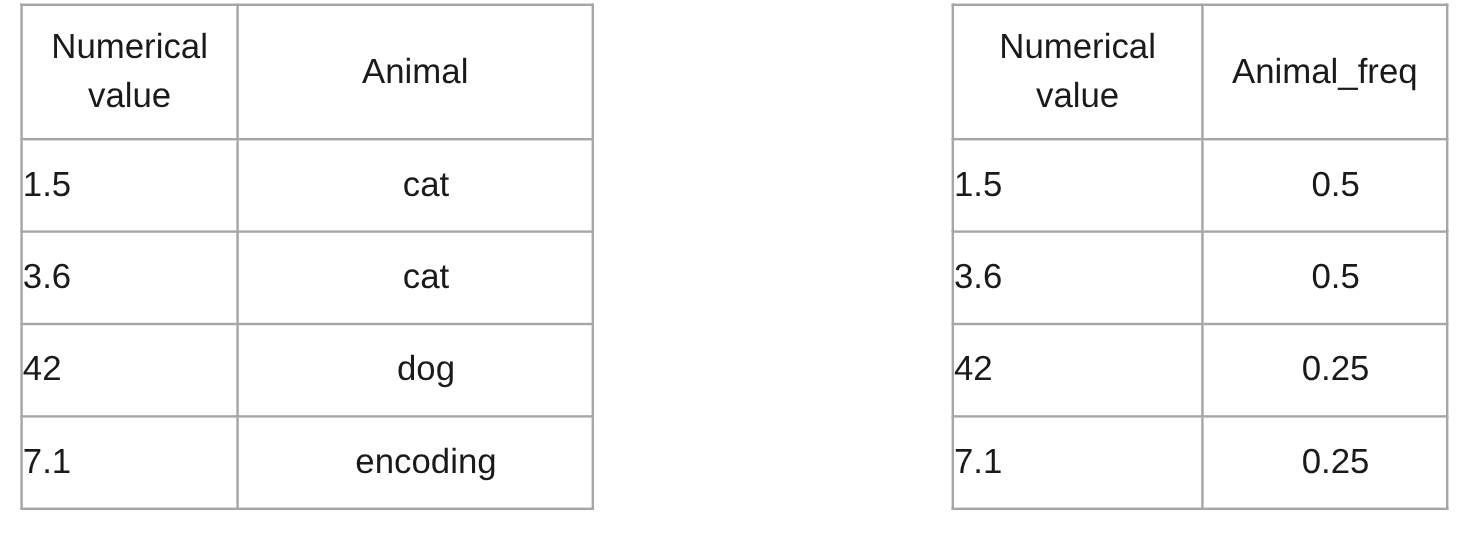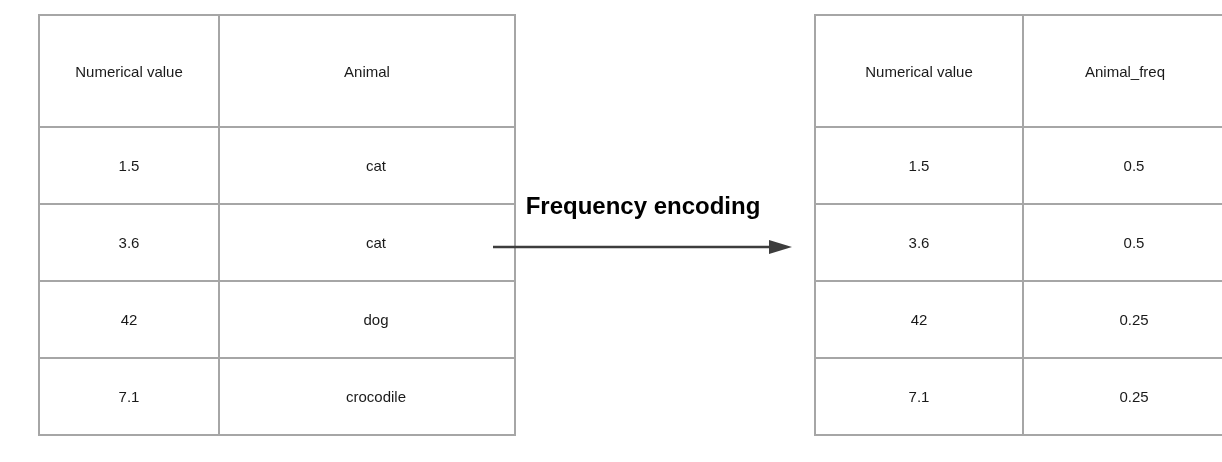--- a/index.html
+++ b/index.html
@@ -15,38 +15,37 @@
     color: var(--text);
     overflow: hidden;
   }
   .canvas {
     position: relative;
     width: 1222px; height: 462px;
     background: #ffffff;
   }
   table.tbl {
     position: absolute;
-    top: 14px;
+    top: 3px;
     border-collapse: collapse;
     table-layout: fixed;
     background: #ffffff;
-    font-size: 15px;
+    font-size: 29px;
     color: var(--text);
-    margin-left: 21px;
   }
   table.tbl.left  { left: 17px;  width: 476px; }
   table.tbl.right { left: 793px; width: 412px; }
   table.tbl th, table.tbl td {
     border: 2px solid var(--border);
     font-weight: normal;
     vertical-align: middle;
   }
   table.tbl thead th { height: 112px; text-align: center; line-height: 1.4; }
   table.tbl tbody td { height: 77px; }
-  table.tbl tbody td:first-child { text-align: center; }
+  table.tbl tbody td:first-child { text-align: left; }
   table.tbl tbody td:last-child  { text-align: center; padding-left: 18px; }
   
   table.tbl thead th:first-child span {
     display: inline-block;
     max-width: 140px;
   }
   .middle {
     position: absolute;
     left: 493px;
     top: 192px;
@@ -91,32 +90,25 @@
         <tr>
           <td>3.6</td>
           <td>cat</td>
         </tr>
         <tr>
           <td>42</td>
           <td>dog</td>
         </tr>
         <tr>
           <td>7.1</td>
-          <td>crocodile</td>
+          <td>encoding</td>
         </tr>
       </tbody>
   </table>
 
-  <div class="middle">
-    <div class="arrow-label">Frequency encoding</div>
-    <svg class="arrow-svg" viewBox="0 0 300 20" aria-hidden="true">
-      <line x1="0" y1="10" x2="280" y2="10" stroke="#3d3d3d" stroke-width="2.5"></line>
-      <polygon points="276,3 299,10 276,17" fill="#3d3d3d"></polygon>
-    </svg>
-  </div>
 
   <table class="tbl right">
     <colgroup>
       <col style="width:208px">
       <col style="width:204px">
     </colgroup>
     <thead>
         <tr>
           <th><span>Numerical value</span></th>
           <th><span>Animal_freq</span></th>

